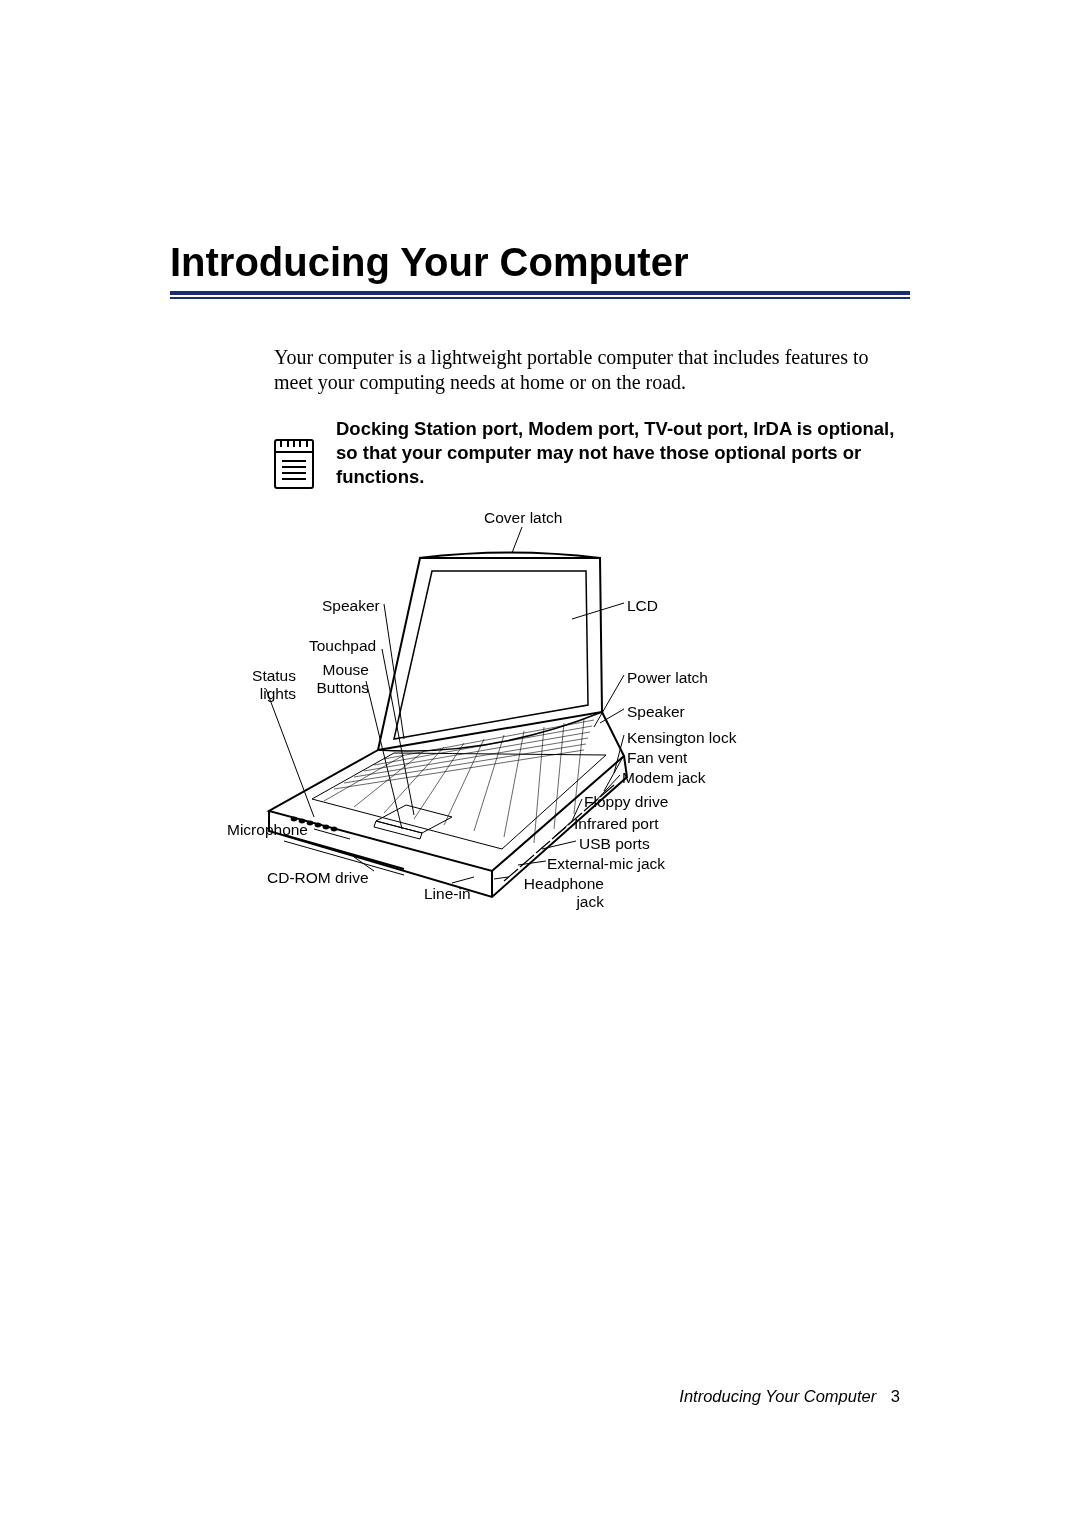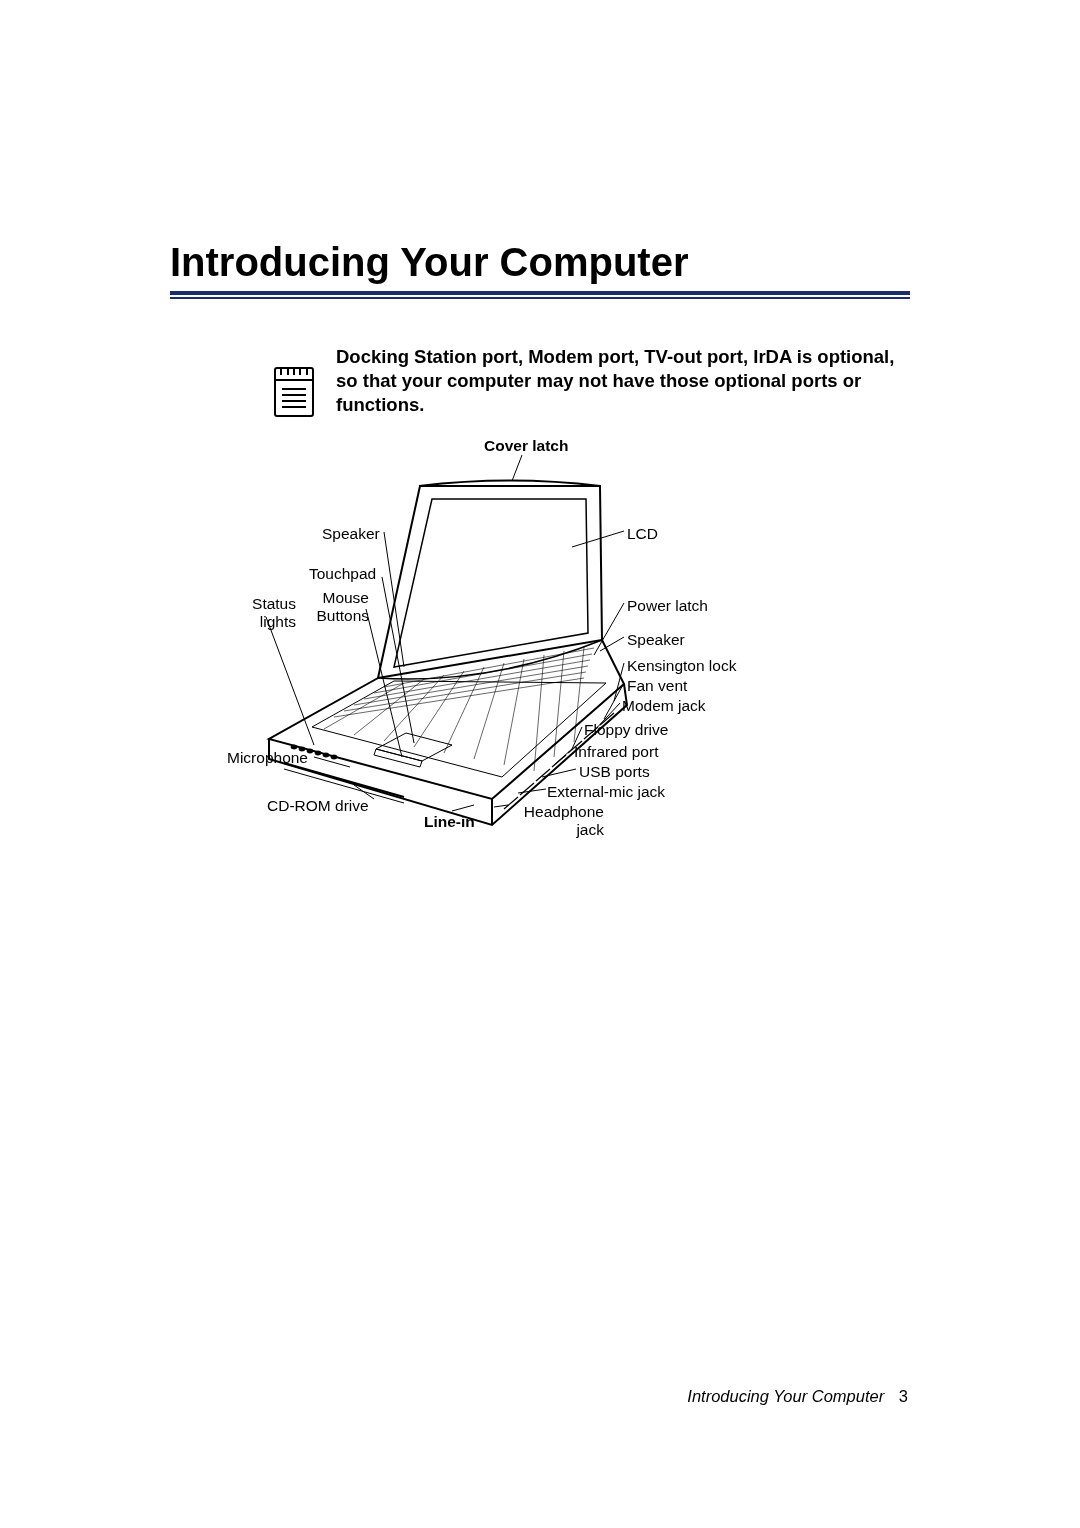--- a/index.html
+++ b/index.html
@@ -105,52 +105,53 @@
   }
   .label {
     position: absolute;
     font-family: Arial, Helvetica, sans-serif;
     font-size: 15.5px;
     line-height: 1.15;
     white-space: nowrap;
   }
   .label.right { text-align: left; }
   .label.left  { text-align: right; }
-  .label.center{ text-align: left; font-weight: bold; }
+  .label.center{ text-align: left; }
   .multiline { white-space: normal; width: 90px; }
   .figure-caption {
     font-family: Arial, Helvetica, sans-serif;
     font-style: italic;
     font-size: 17px;
     text-align: left;
     margin: 8px 0 0 50px;
   }
   .footer {
     position: absolute;
-    right: 172px;
+    right: 180px;
     bottom: 122px;
     font-family: Arial, Helvetica, sans-serif;
     font-style: italic;
     font-size: 16.5px;
   }
   .footer .pn {
     font-style: normal;
     margin-left: 10px;
   }
 </style>
 </head>
 <body>
 
 <div class="page">
 
   <h1 class="title">Introducing Your Computer</h1>
   <div class="rule-thick"></div>
   <div class="rule-thin"></div>
 
   <div class="body-block">
+    <p class="para">Your computer is a lightweight portable computer that includes features to meet your computing needs at home or on the road.</p>
 
     <div class="note-row">
       <div class="note-icon">
         <div class="spiral">
             <span></span>
             <span></span>
             <span></span>
             <span></span>
             <span></span>
           </div>

